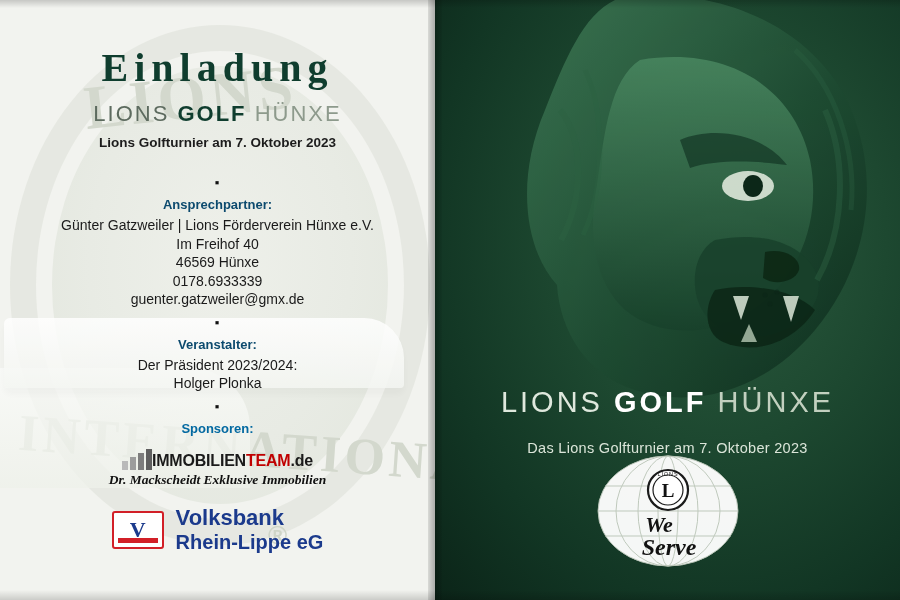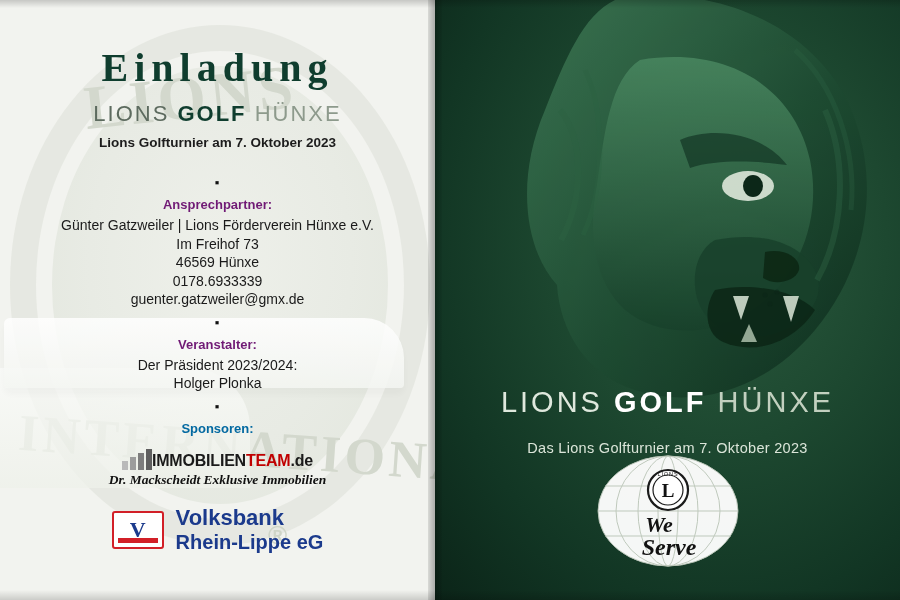--- a/index.html
+++ b/index.html
@@ -48,21 +48,21 @@
     font-size:22px;color:#5d6b5f;letter-spacing:2px;margin-bottom:8px;
   }
   #subtitle-line .golf{color:#0f3d2e;font-weight:700;}
   #subtitle-line .lions{color:#5d6b5f;font-weight:400;}
   #subtitle-line .huenxe{color:#8d9a8c;font-weight:400;}
   #event-line{
     font-size:13.5px;color:#1c1c1c;margin-bottom:26px;font-weight:700;
   }
 
   .block{margin-bottom:6px;}
-  .block-heading{font-size:13px;color:#701a75;font-weight:700;margin-bottom:4px;}
+  .block-heading{font-size:13px;color:#0c4a6e;font-weight:700;margin-bottom:4px;}
   .block-line{font-size:14px;color:#1a1a1a;line-height:1.32;}
   .sep{color:#111;font-size:13px;line-height:1.1;margin:7px 0 7px 0;letter-spacing:1px;}
 
   
   #sponsors-heading{font-size:13px;color:#0369a1;font-weight:700;margin-top:4px;margin-bottom:12px;}
 
   #sponsor1{margin-top:6px;}
   #immobilien-row{
     display:flex;align-items:flex-end;justify-content:center;gap:0;
   }
@@ -167,21 +167,21 @@
         <span class="huenxe">HÜNXE</span>
       </div>
 
       <div id="event-line">Lions Golfturnier am 7. Oktober 2023</div>
 
       <div class="sep">▪</div>
 
       <div class="block">
         <div class="block-heading">Ansprechpartner:</div>
         <div class="block-line">Günter Gatzweiler | Lions Förderverein Hünxe e.V.</div>
-        <div class="block-line">Im Freihof 73</div>
+        <div class="block-line">Im Freihof 40</div>
         <div class="block-line">46569 Hünxe</div>
         <div class="block-line">0178.6933339</div>
         <div class="block-line">guenter.gatzweiler@gmx.de</div>
       </div>
 
       <div class="sep">▪</div>
 
       <div class="block">
         <div class="block-heading">Veranstalter:</div>
         <div class="block-line">Der Präsident 2023/2024:</div>

